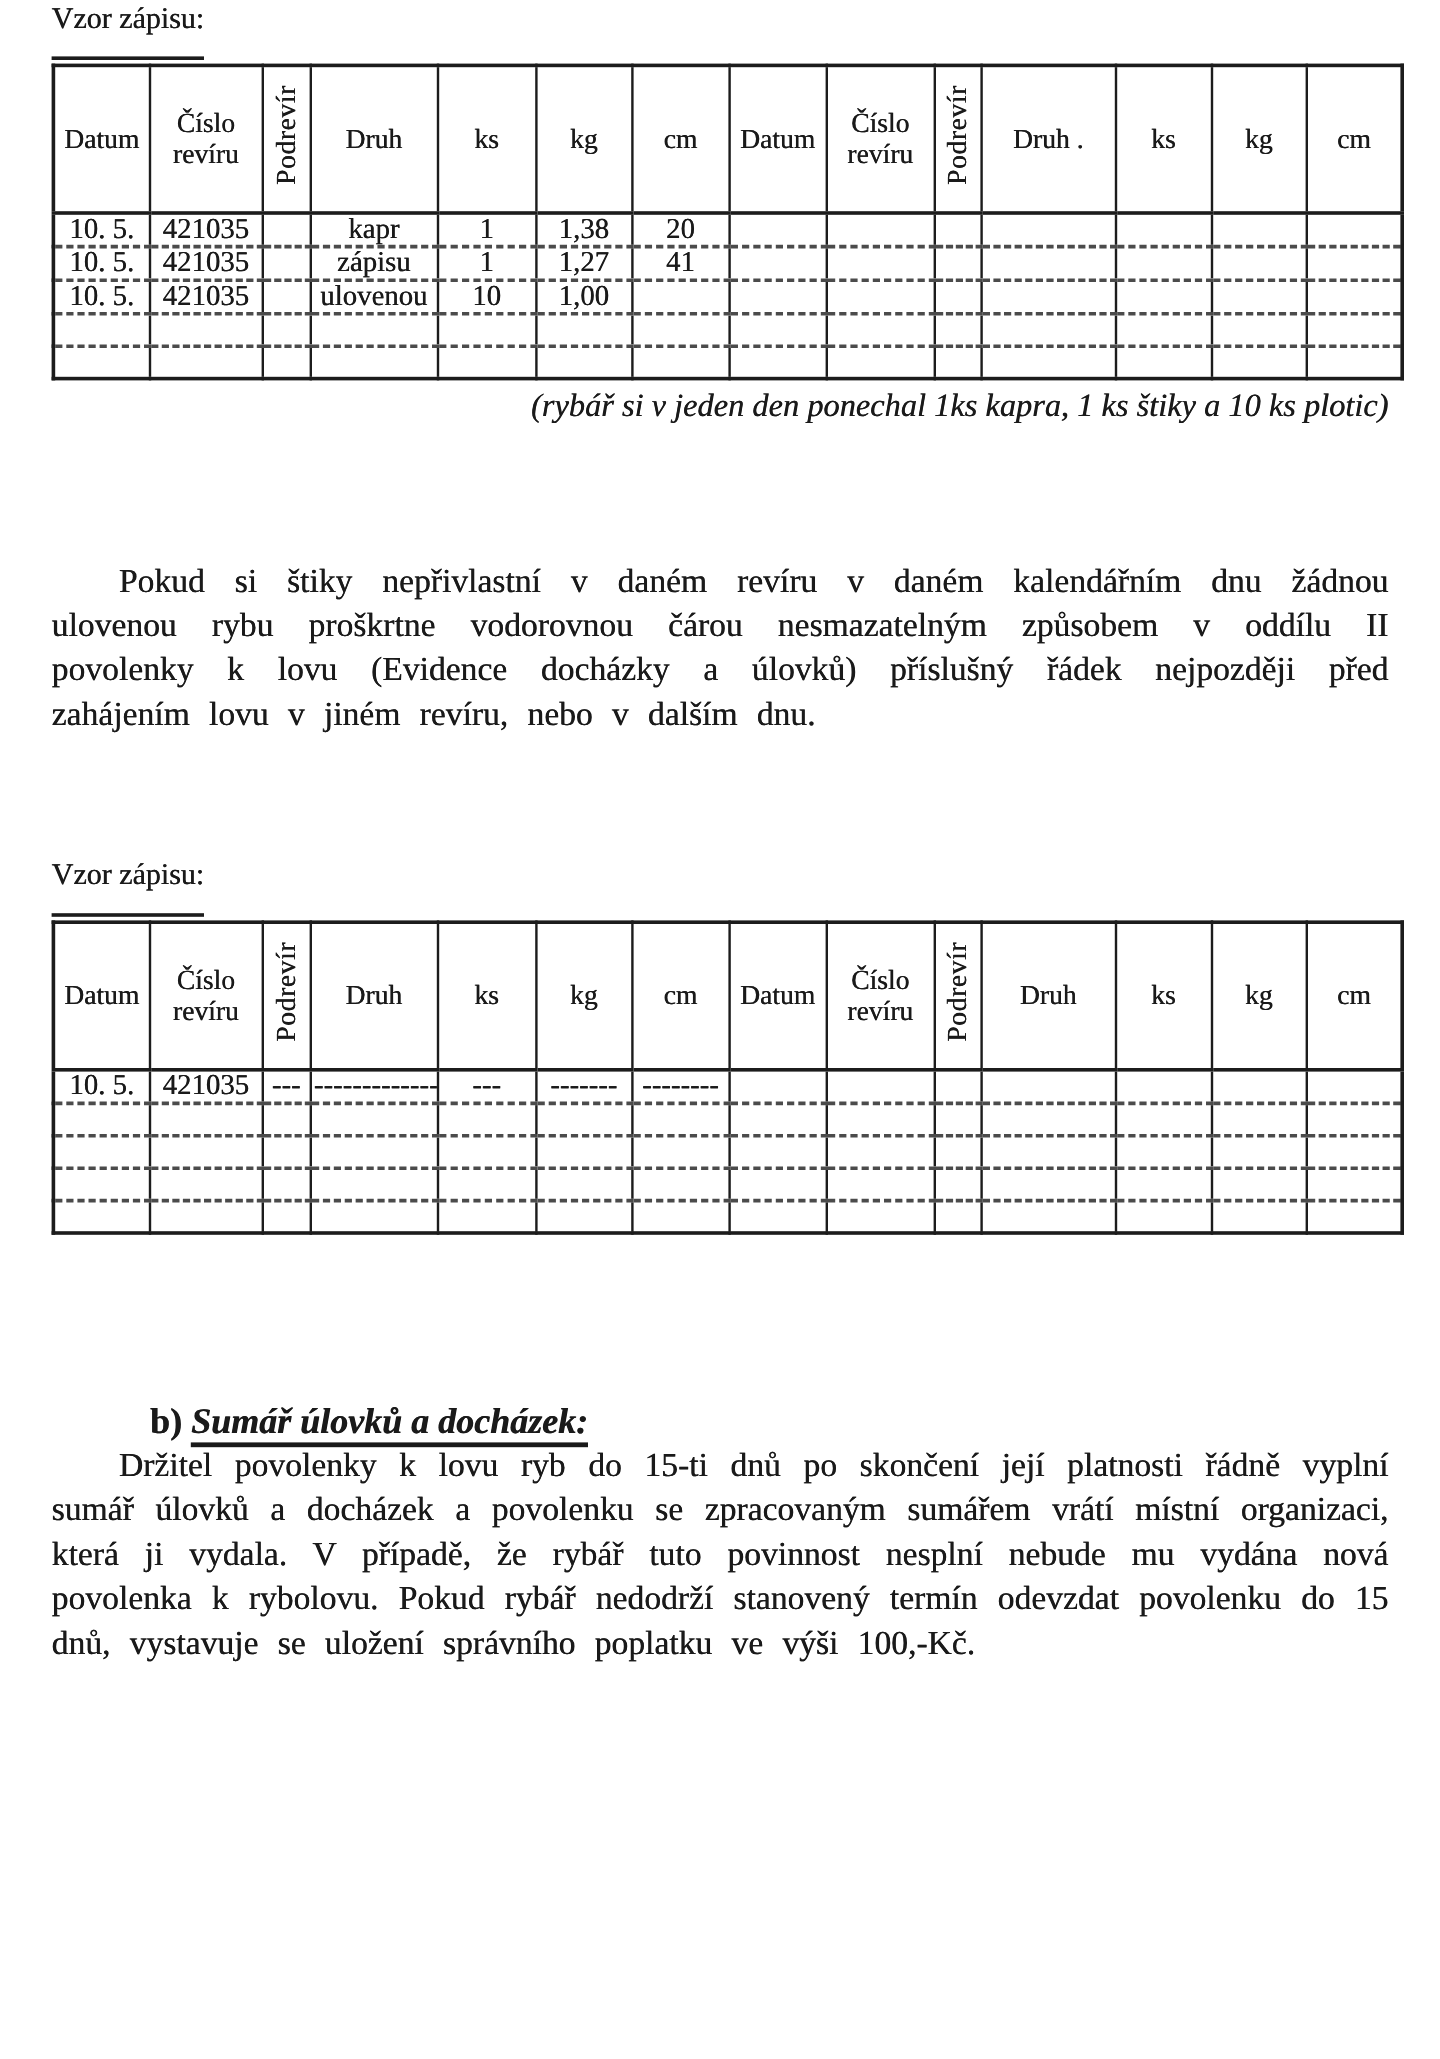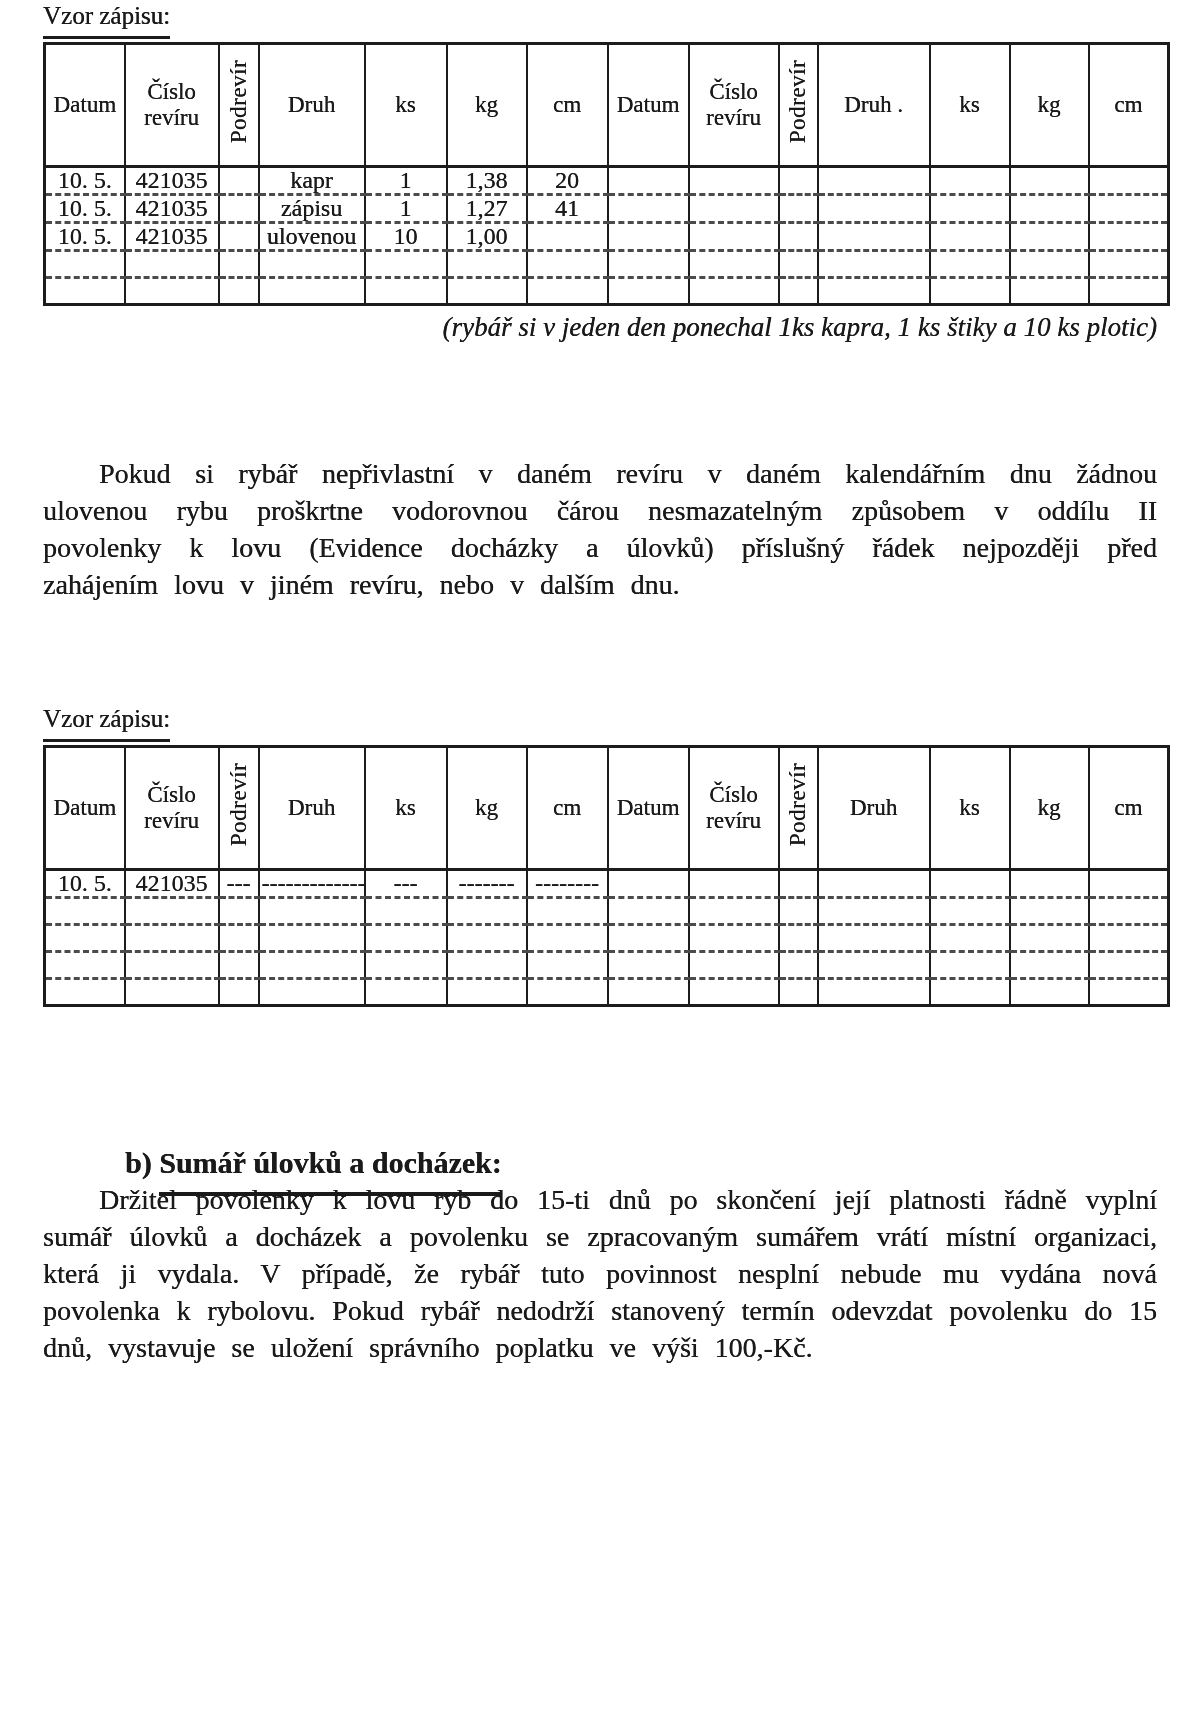--- a/index.html
+++ b/index.html
@@ -11,21 +11,21 @@
   body{
     width:1200px;height:1716px;overflow:hidden;
     background:var(--paper);
     color:var(--ink);
     font-family:"Liberation Serif","DejaVu Serif",serif;
     text-shadow:0.3px 0 0 currentColor; 
   }
   .page{padding:2px 43px 0 43px;}
 
   .vzor{font-size:25px;line-height:28px;}
-  .vzor .u{border-bottom:3px solid var(--line);padding-bottom:6px;display:inline-block;}
+  .vzor .u{border-bottom:3px solid var(--line);padding-bottom:17px;display:inline-block;}
   .vzor2{margin-top:102px;}
 
   table.fish{
     margin-top:3px;
     border-collapse:collapse;
     table-layout:fixed;
     width:1042px;
     border:3px solid var(--line);
   }
   table.fish th{
@@ -73,21 +73,22 @@
   .p1{margin-top:112px;}
   .p2{margin-top:0;}
 
   .heading-b{
     margin:138px 0 0 82px;
     font-size:30px;line-height:36px;
     font-weight:bold;
   }
   .heading-b .title{
     border-bottom:4px solid var(--ink);
-    padding-bottom:13px;
+    padding-bottom:1px;
+    font-style:italic;
   }
 </style>
 </head>
 <body>
 
 <div class="page">
 
   <div class="vzor">
     <span class="u">Vzor zápisu:</span>
   </div>
@@ -206,21 +207,21 @@
           <td></td>
           <td></td>
           <td></td>
           <td></td>
         </tr>
       </tbody>
     </table>
 
   <div class="caption">(rybář si v jeden den ponechal 1ks kapra, 1 ks štiky a 10 ks plotic)</div>
 
-  <p class="para p1">Pokud si rybář nepřivlastní v daném revíru v daném kalendářním dnu žádnou ulovenou rybu proškrtne vodorovnou čárou nesmazatelným způsobem v oddílu II povolenky k lovu (Evidence docházky a úlovků) příslušný řádek nejpozději před zahájením lovu v jiném revíru, nebo v dalším dnu.</p>
+  <p class="para p1">Pokud si štiky nepřivlastní v daném revíru v daném kalendářním dnu žádnou ulovenou rybu proškrtne vodorovnou čárou nesmazatelným způsobem v oddílu II povolenky k lovu (Evidence docházky a úlovků) příslušný řádek nejpozději před zahájením lovu v jiném revíru, nebo v dalším dnu.</p>
 
   <div class="vzor vzor2">
     <span class="u">Vzor zápisu:</span>
   </div>
 
   <table class="fish">
       <colgroup>
         <col style="width: 80px;">
         <col style="width: 94px;">
         <col style="width: 40px;">

